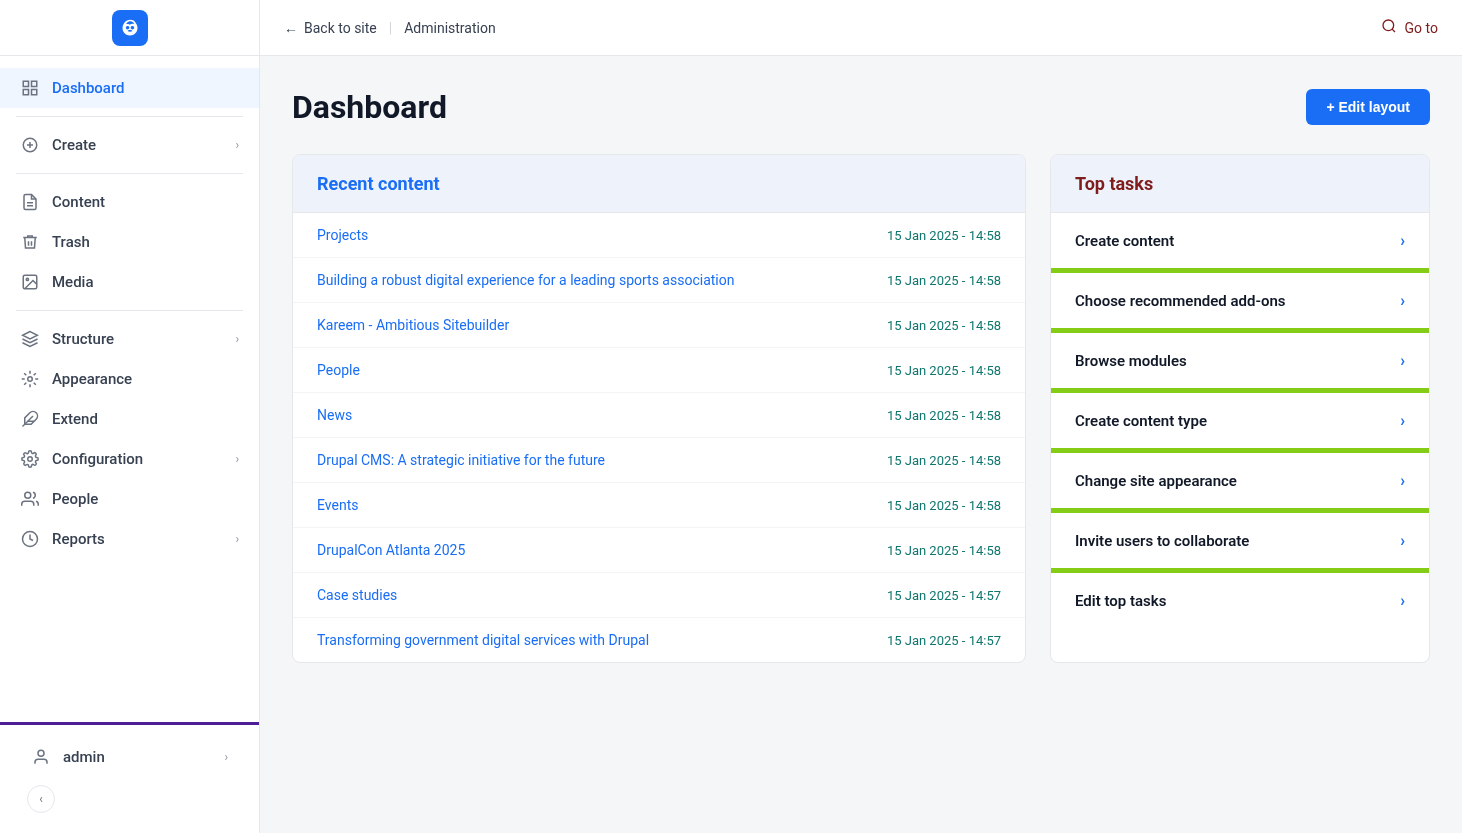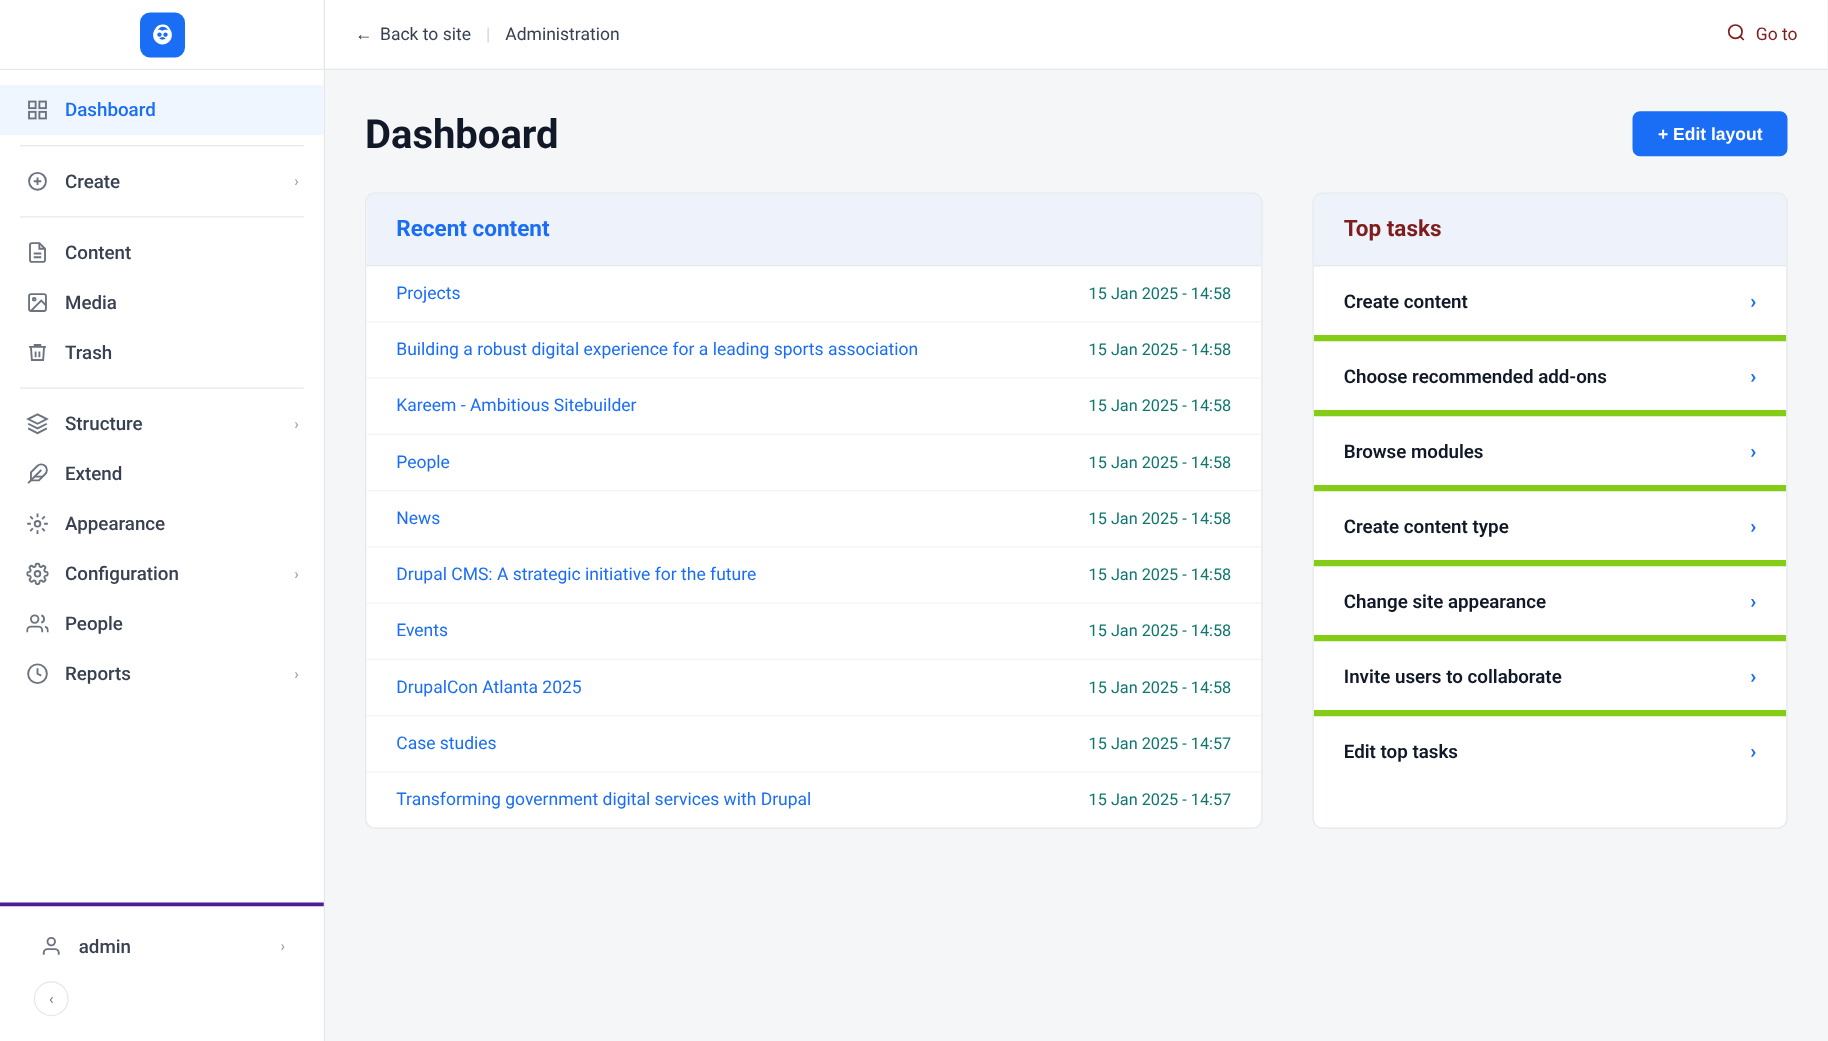--- a/index.html
+++ b/index.html
@@ -150,21 +150,21 @@
       cursor: pointer;
       display: flex;
       align-items: center;
       gap: 6px;
     }
 
     
     .dashboard-grid {
       display: grid;
       grid-template-columns: 1fr 380px;
-      gap: 40px;
+      gap: 24px;
     }
 
     
     .panel {
       background: #fff;
       border-radius: 8px;
       border: 1px solid #e5e7eb;
       overflow: hidden;
     }
     .panel-header {
@@ -292,74 +292,74 @@
             <line x1="16" y1="13" x2="8" y2="13"></line>
             <line x1="16" y1="17" x2="8" y2="17"></line>
         </svg>
       </span>
       <span class="nav-label">Content</span>
     </div>
 
     <div class="nav-item">
       <span class="nav-icon">
         <svg class="icon-svg" viewBox="0 0 24 24" fill="none" stroke="currentColor" stroke-width="2">
-          <rect x="3" y="3" width="18" height="18" rx="2"></rect>
-            <circle cx="8.5" cy="8.5" r="1.5"></circle>
-            <polyline points="21 15 16 10 5 21"></polyline>
-        </svg>
-      </span>
-      <span class="nav-label">Media</span>
-    </div>
-
-    <div class="nav-item">
-      <span class="nav-icon">
-        <svg class="icon-svg" viewBox="0 0 24 24" fill="none" stroke="currentColor" stroke-width="2">
           <polyline points="3 6 5 6 21 6"></polyline>
             <path d="M19 6l-1 14H6L5 6"></path>
             <path d="M10 11v6"></path>
             <path d="M14 11v6"></path>
             <path d="M9 6V4h6v2"></path>
         </svg>
       </span>
       <span class="nav-label">Trash</span>
     </div>
 
+    <div class="nav-item">
+      <span class="nav-icon">
+        <svg class="icon-svg" viewBox="0 0 24 24" fill="none" stroke="currentColor" stroke-width="2">
+          <rect x="3" y="3" width="18" height="18" rx="2"></rect>
+            <circle cx="8.5" cy="8.5" r="1.5"></circle>
+            <polyline points="21 15 16 10 5 21"></polyline>
+        </svg>
+      </span>
+      <span class="nav-label">Media</span>
+    </div>
+
     <hr class="nav-divider">
 
     <div class="nav-item">
       <span class="nav-icon">
         <svg class="icon-svg" viewBox="0 0 24 24" fill="none" stroke="currentColor" stroke-width="2">
           <polygon points="12 2 2 7 12 12 22 7 12 2"></polygon>
             <polyline points="2 17 12 22 22 17"></polyline>
             <polyline points="2 12 12 17 22 12"></polyline>
         </svg>
       </span>
       <span class="nav-label">Structure</span>
       <span class="chevron">›</span>
     </div>
 
     <div class="nav-item">
       <span class="nav-icon">
         <svg class="icon-svg" viewBox="0 0 24 24" fill="none" stroke="currentColor" stroke-width="2">
+          <circle cx="12" cy="12" r="3"></circle>
+            <path d="M12 1v4M12 19v4M4.22 4.22l2.83 2.83M16.95 16.95l2.83 2.83M1 12h4M19 12h4M4.22 19.78l2.83-2.83M16.95 7.05l2.83-2.83"></path>
+        </svg>
+      </span>
+      <span class="nav-label">Appearance</span>
+    </div>
+
+    <div class="nav-item">
+      <span class="nav-icon">
+        <svg class="icon-svg" viewBox="0 0 24 24" fill="none" stroke="currentColor" stroke-width="2">
           <path d="M20.24 12.24a6 6 0 0 0-8.49-8.49L5 10.5V19h8.5z"></path>
             <line x1="16" y1="8" x2="2" y2="22"></line>
             <line x1="17.5" y1="15" x2="9" y2="15"></line>
         </svg>
       </span>
       <span class="nav-label">Extend</span>
-    </div>
-
-    <div class="nav-item">
-      <span class="nav-icon">
-        <svg class="icon-svg" viewBox="0 0 24 24" fill="none" stroke="currentColor" stroke-width="2">
-          <circle cx="12" cy="12" r="3"></circle>
-            <path d="M12 1v4M12 19v4M4.22 4.22l2.83 2.83M16.95 16.95l2.83 2.83M1 12h4M19 12h4M4.22 19.78l2.83-2.83M16.95 7.05l2.83-2.83"></path>
-        </svg>
-      </span>
-      <span class="nav-label">Appearance</span>
     </div>
 
     <div class="nav-item">
       <span class="nav-icon">
         <svg class="icon-svg" viewBox="0 0 24 24" fill="none" stroke="currentColor" stroke-width="2">
           <circle cx="12" cy="12" r="3"></circle>
             <path d="M19.4 15a1.65 1.65 0 0 0 .33 1.82l.06.06a2 2 0 0 1-2.83 2.83l-.06-.06a1.65 1.65 0 0 0-1.82-.33 1.65 1.65 0 0 0-1 1.51V21a2 2 0 0 1-4 0v-.09A1.65 1.65 0 0 0 9 19.4a1.65 1.65 0 0 0-1.82.33l-.06.06a2 2 0 0 1-2.83-2.83l.06-.06A1.65 1.65 0 0 0 4.68 15a1.65 1.65 0 0 0-1.51-1H3a2 2 0 0 1 0-4h.09A1.65 1.65 0 0 0 4.6 9a1.65 1.65 0 0 0-.33-1.82l-.06-.06a2 2 0 0 1 2.83-2.83l.06.06A1.65 1.65 0 0 0 9 4.68a1.65 1.65 0 0 0 1-1.51V3a2 2 0 0 1 4 0v.09a1.65 1.65 0 0 0 1 1.51 1.65 1.65 0 0 0 1.82-.33l.06-.06a2 2 0 0 1 2.83 2.83l-.06.06A1.65 1.65 0 0 0 19.4 9a1.65 1.65 0 0 0 1.51 1H21a2 2 0 0 1 0 4h-.09a1.65 1.65 0 0 0-1.51 1z"></path>
         </svg>
       </span>
       <span class="nav-label">Configuration</span>

